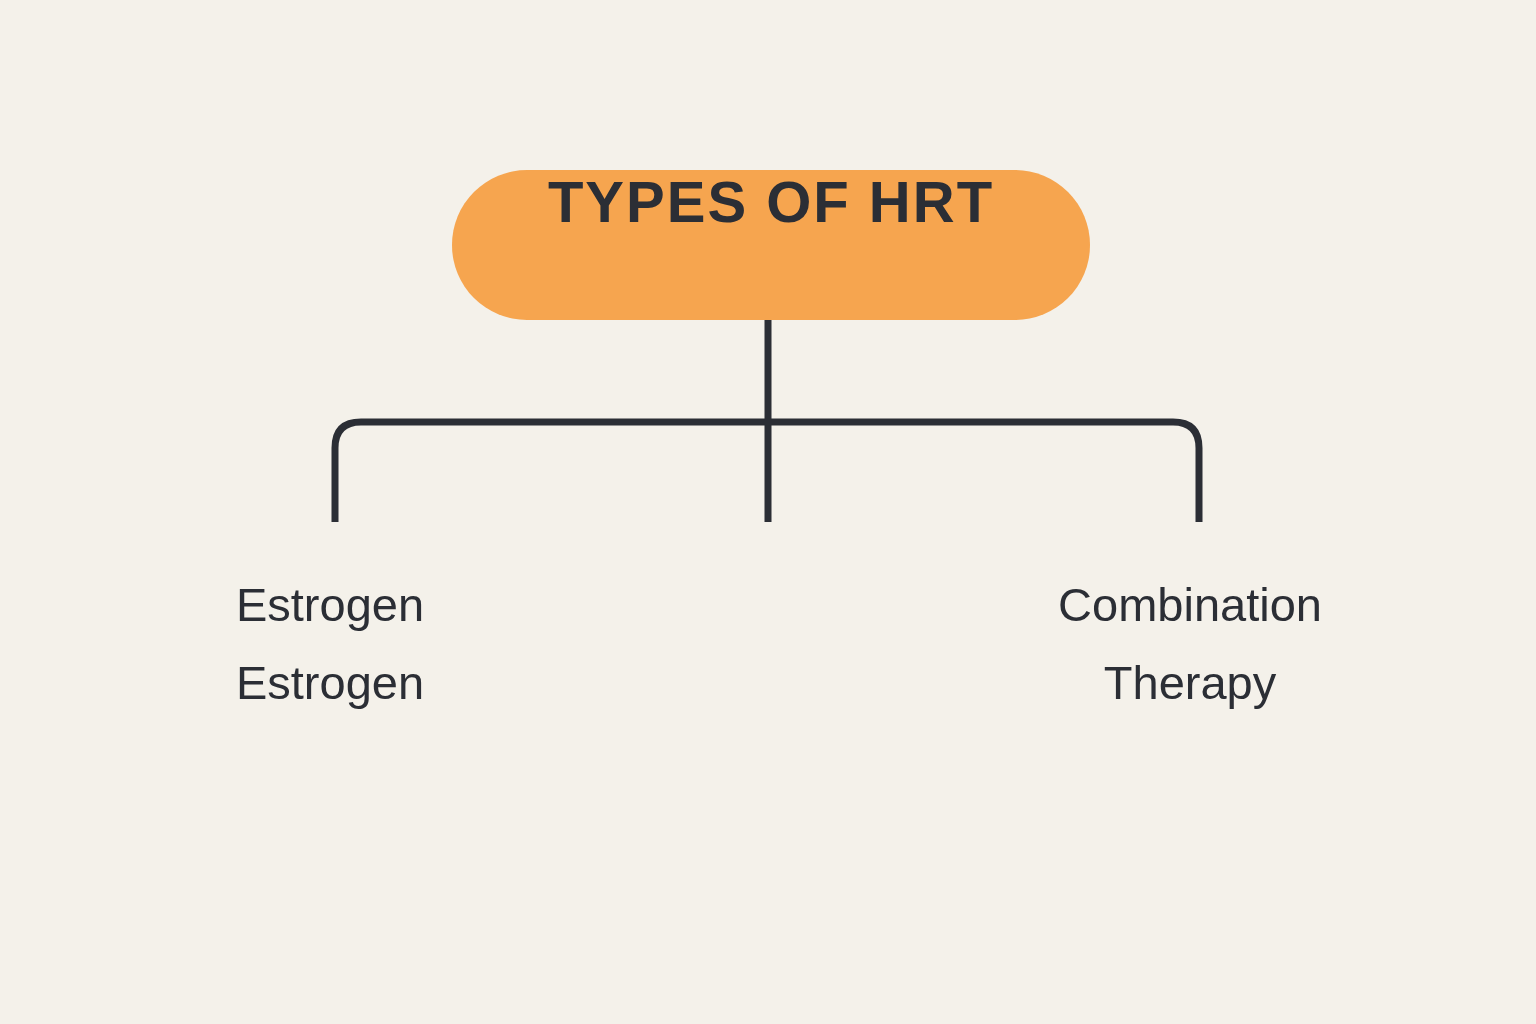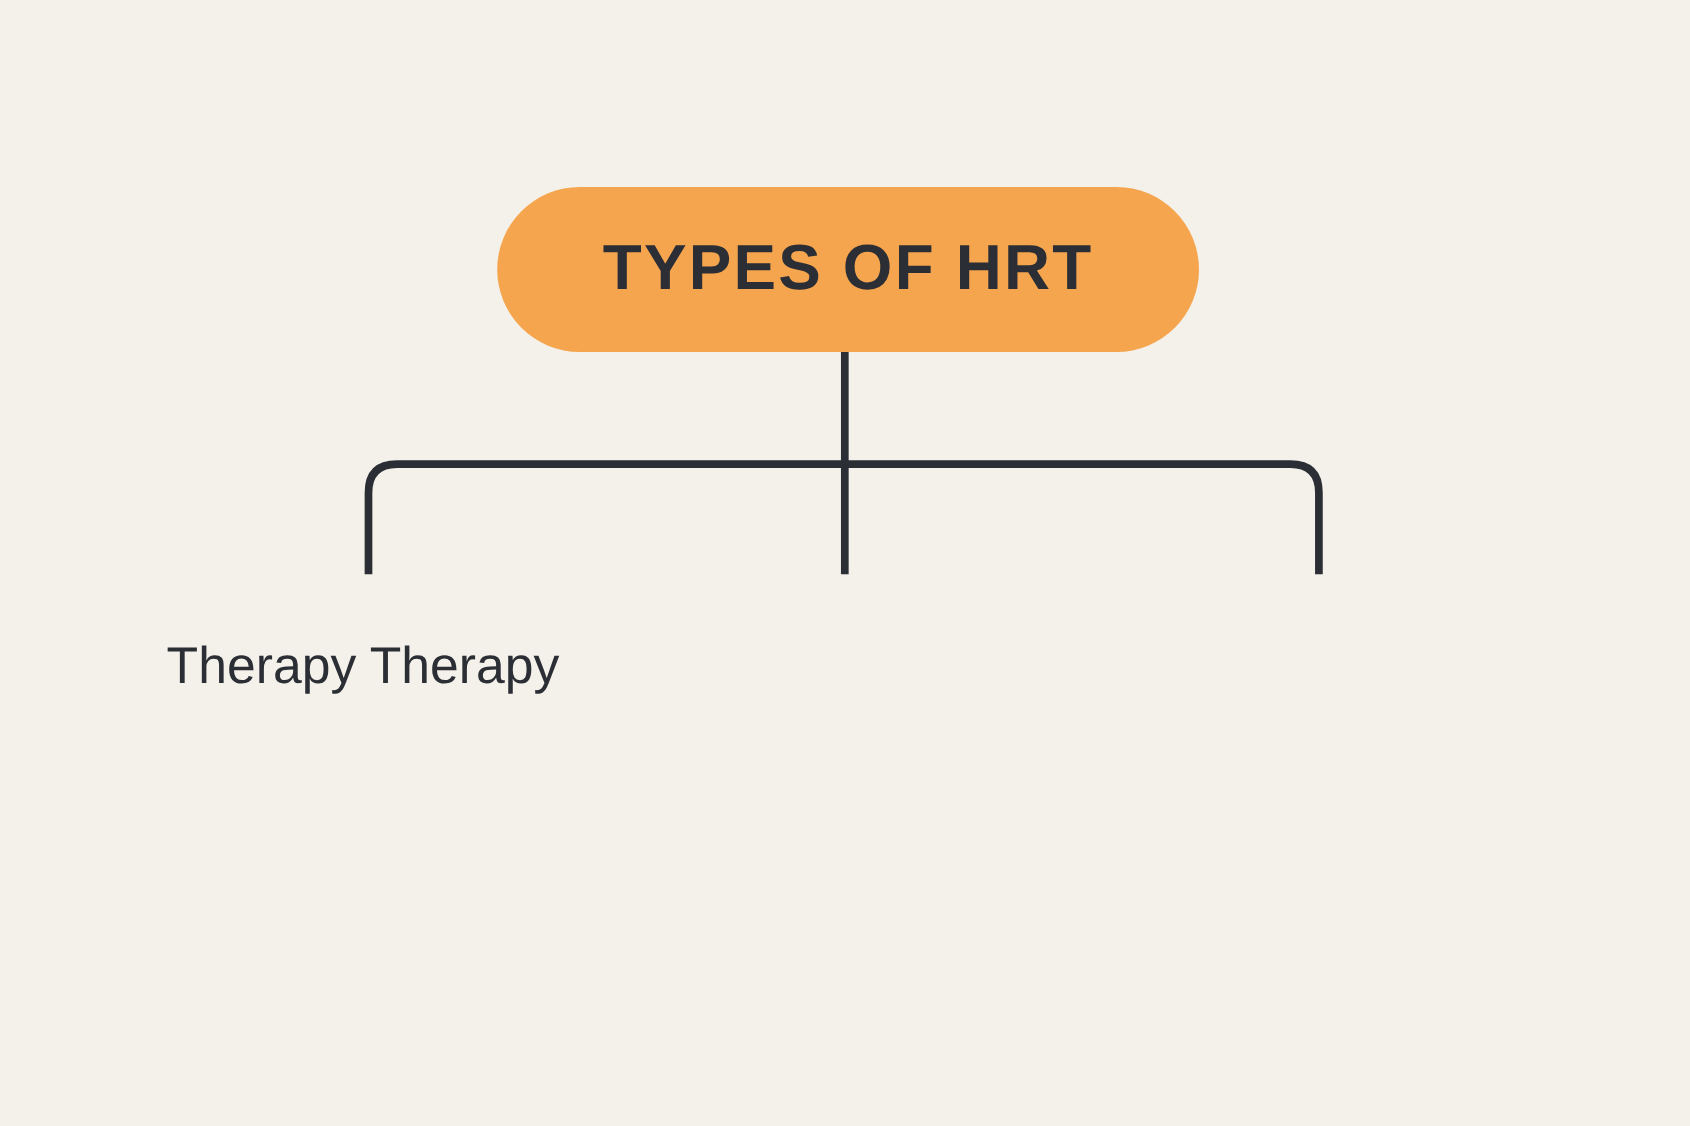--- a/index.html
+++ b/index.html
@@ -24,21 +24,20 @@
   }
   .title-pill {
     position: absolute;
     left: 452px;
     top: 170px;
     width: 638px;
     height: 150px;
     background: var(--accent);
     border-radius: 75px;
     display: flex;
-    align-items: center;
     justify-content: center;
   }
   .title-pill .title-text {
     color: var(--ink);
     font-size: 58px;
     font-weight: 700;
     letter-spacing: 2px;
     white-space: nowrap;
     transform: translateY(-2px);
   }
@@ -81,16 +80,17 @@
     <path d="M 768 318 L 768 522" fill="none" stroke="#2b2e35" stroke-width="7" stroke-linecap="butt"></path>
 
     <path d="M 335 522 L 335 448 Q 335 422 361 422 L 1173 422 Q 1199 422 1199 448 L 1199 522" fill="none" stroke="#2b2e35" stroke-width="7" stroke-linecap="butt"></path>
   </svg>
 
   <div class="title-pill">
     <span class="title-text">TYPES OF HRT</span>
   </div>
 
   <div class="branch-labels">
-    <div class="branch-label pos-0">Therapy Therapy</div>
+    <div class="branch-label pos-0">Estrogen Estrogen</div>
+    <div class="branch-label pos-2">Combination Therapy</div>
   </div>
 
 </div>
 
 </body></html>

